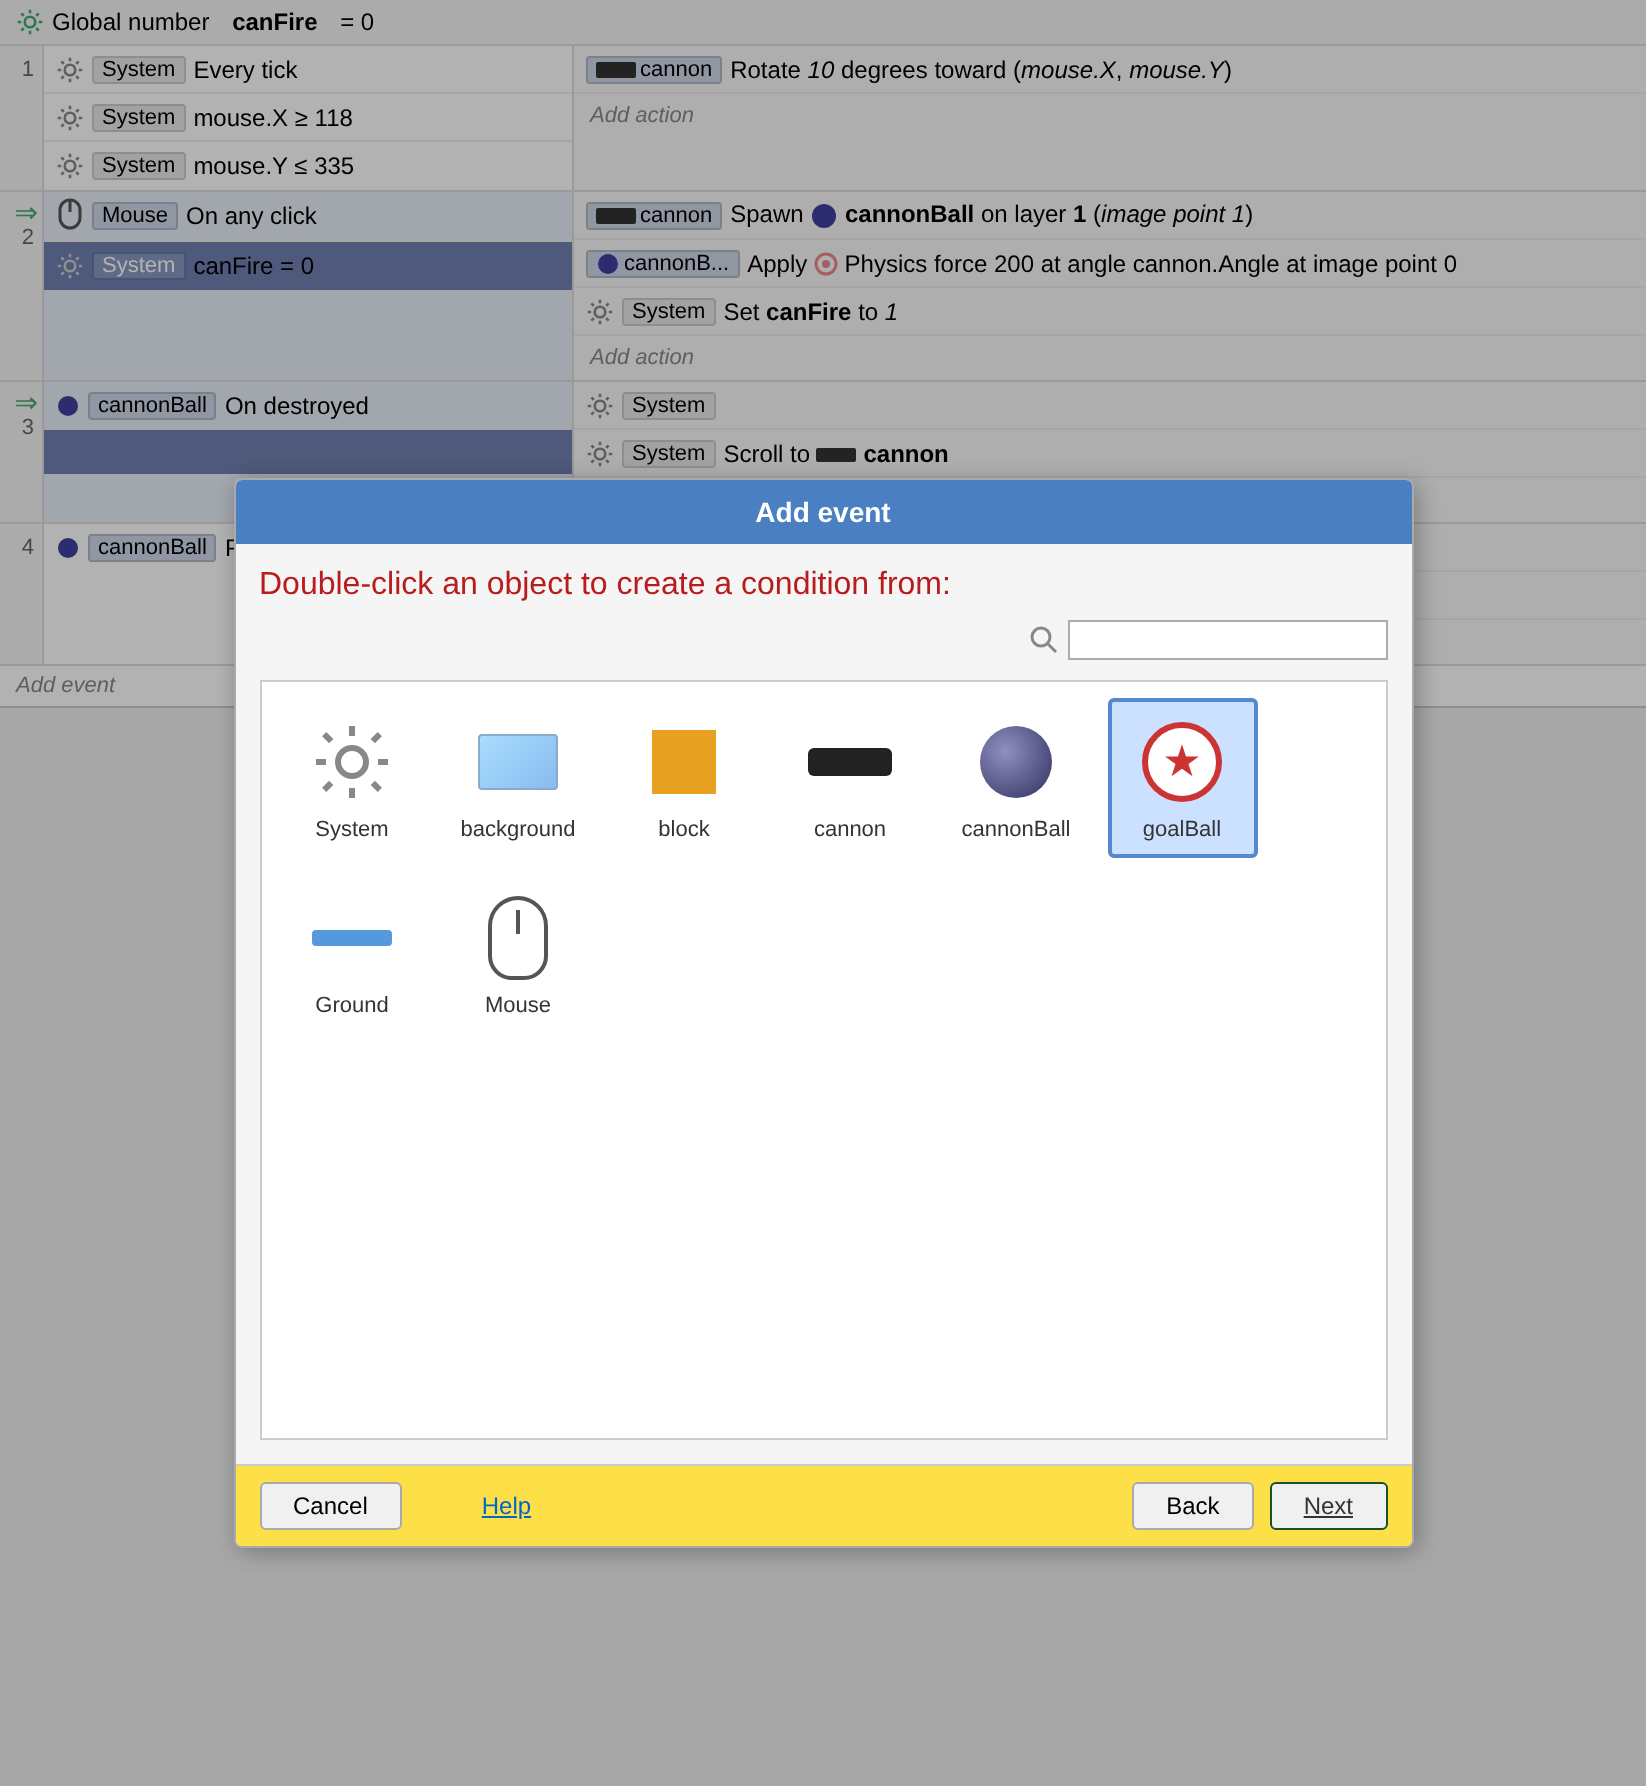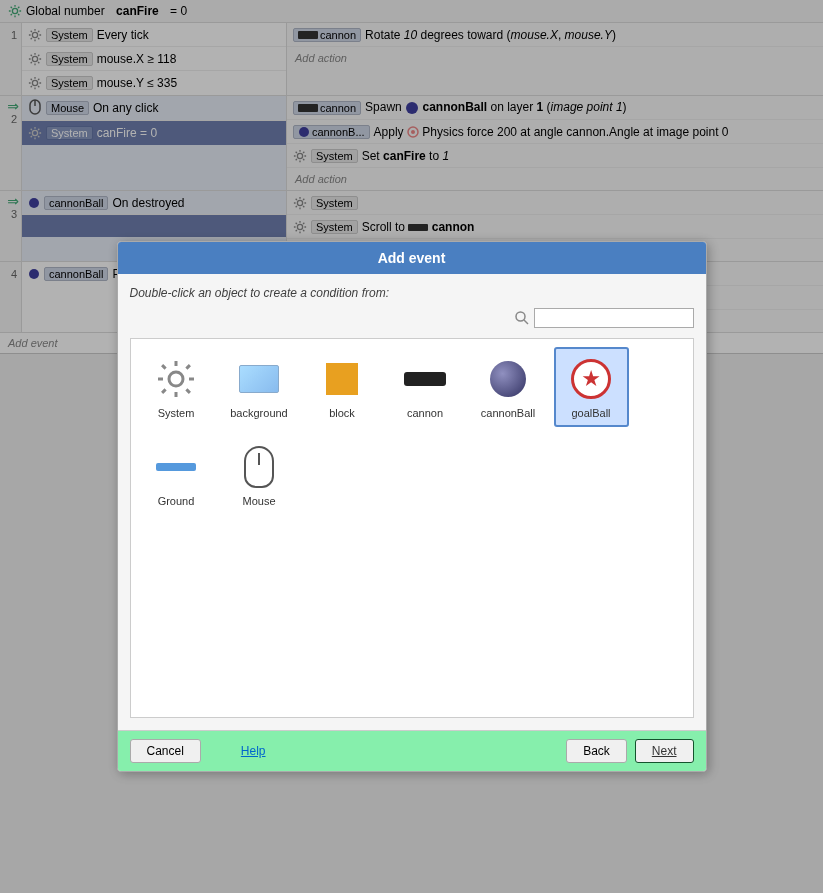--- a/index.html
+++ b/index.html
@@ -159,24 +159,23 @@
       text-align: center;
     }
 
     .modal-body {
       flex: 1;
       padding: 12px;
       background: #f5f5f5;
     }
 
     .modal-instruction {
-      font-size: 12px;
-      color: #404040;
+      font-size: 16px;
+      color: #b91c1c;
       margin-bottom: 8px;
-      font-style: italic;
     }
 
     .search-row {
       display: flex;
       align-items: center;
       margin-bottom: 10px;
       justify-content: flex-end;
       gap: 4px;
     }
 
@@ -224,21 +223,21 @@
       margin-bottom: 4px;
     }
 
     .object-label {
       font-size: 11px;
       text-align: center;
       color: #333;
     }
 
     .modal-footer {
-      background: #86efac;
+      background: #fde047;
       border-top: 1px solid #ccc;
       padding: 8px 12px;
       display: flex;
       align-items: center;
       justify-content: space-between;
       border-radius: 0 0 3px 3px;
     }
 
     .footer-left {
       display: flex;
@@ -440,21 +439,21 @@
         </svg>
         <span class="obj-label">Mouse</span>
         <span>On any click</span>
       </div>
       <div class="condition-item condition-selected-bg">
         <svg class="small-gear" viewBox="0 0 16 16">
             <circle cx="8" cy="8" r="3" fill="none" stroke="#ccc" stroke-width="1.5"></circle>
             <path d="M8 1v2M8 13v2M1 8h2M13 8h2M3.05 3.05l1.42 1.42M11.53 11.53l1.42 1.42M3.05 12.95l1.42-1.42M11.53 4.47l1.42-1.42" stroke="#ccc" stroke-width="1.5"></path>
           </svg>
         <span style="background:#8898c0;border:1px solid #6678a8;border-radius:2px;padding:0 4px;font-size:11px;white-space:nowrap;color:white;">System</span>
-        <span style="color:#ffffff;">canFire = 0</span>
+        <span style="color:#000000;">canFire = 0</span>
       </div>
     </div>
     <div class="actions-col">
       <div class="action-item">
         <span class="obj-label">
           <span style="display:inline-block;width:20px;height:8px;background:#333;border-radius:1px;vertical-align:middle;"></span>
           cannon
         </span>
         <span class="action-text">Spawn
           <svg width="14" height="14" style="vertical-align:middle" viewBox="0 0 14 14">

